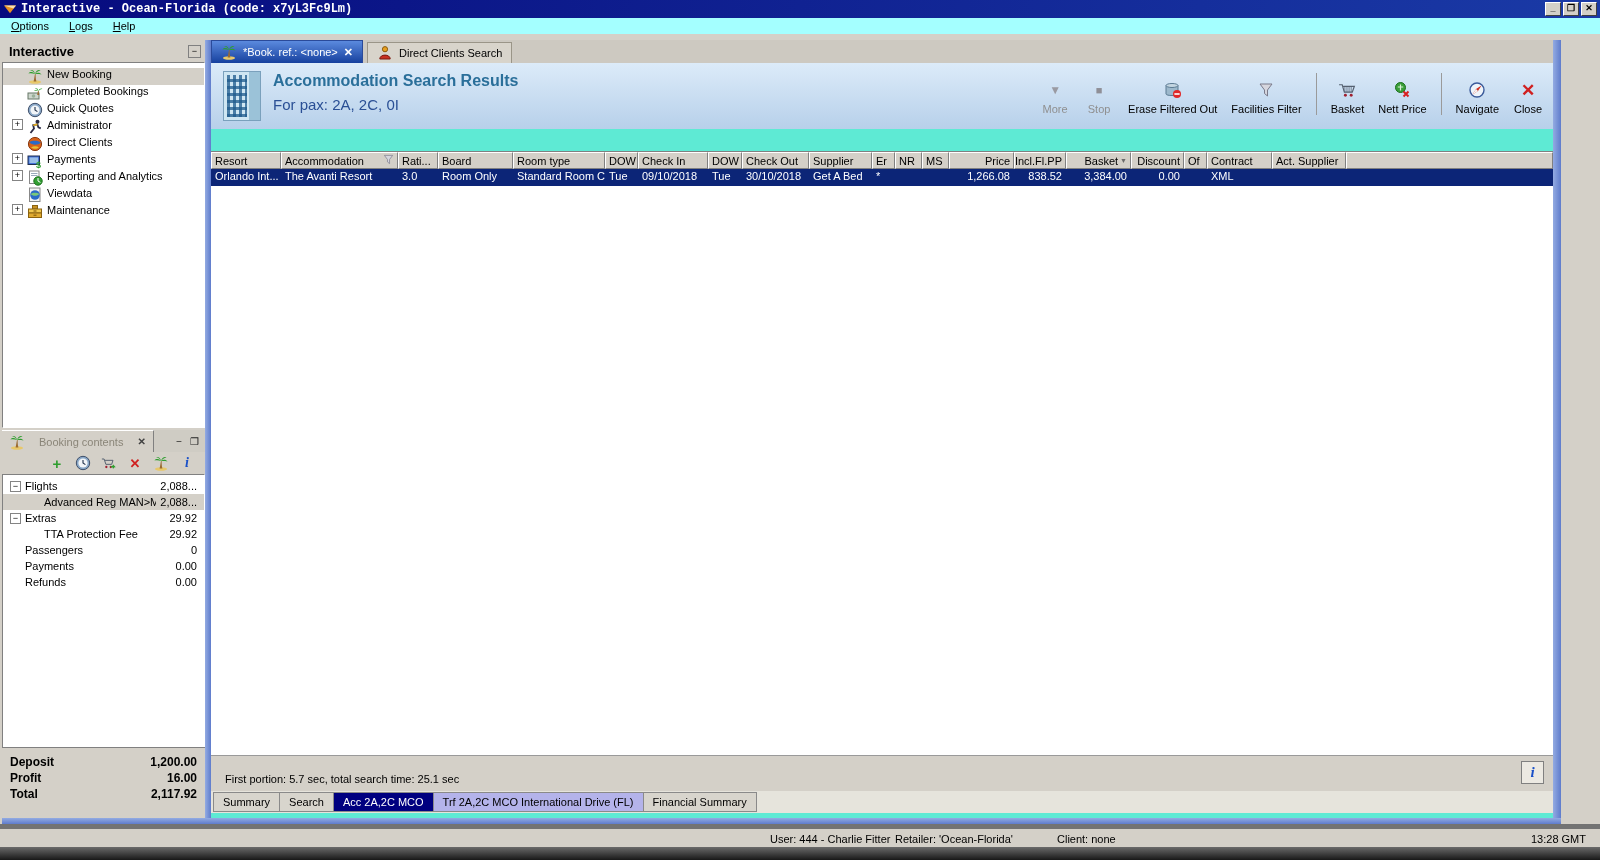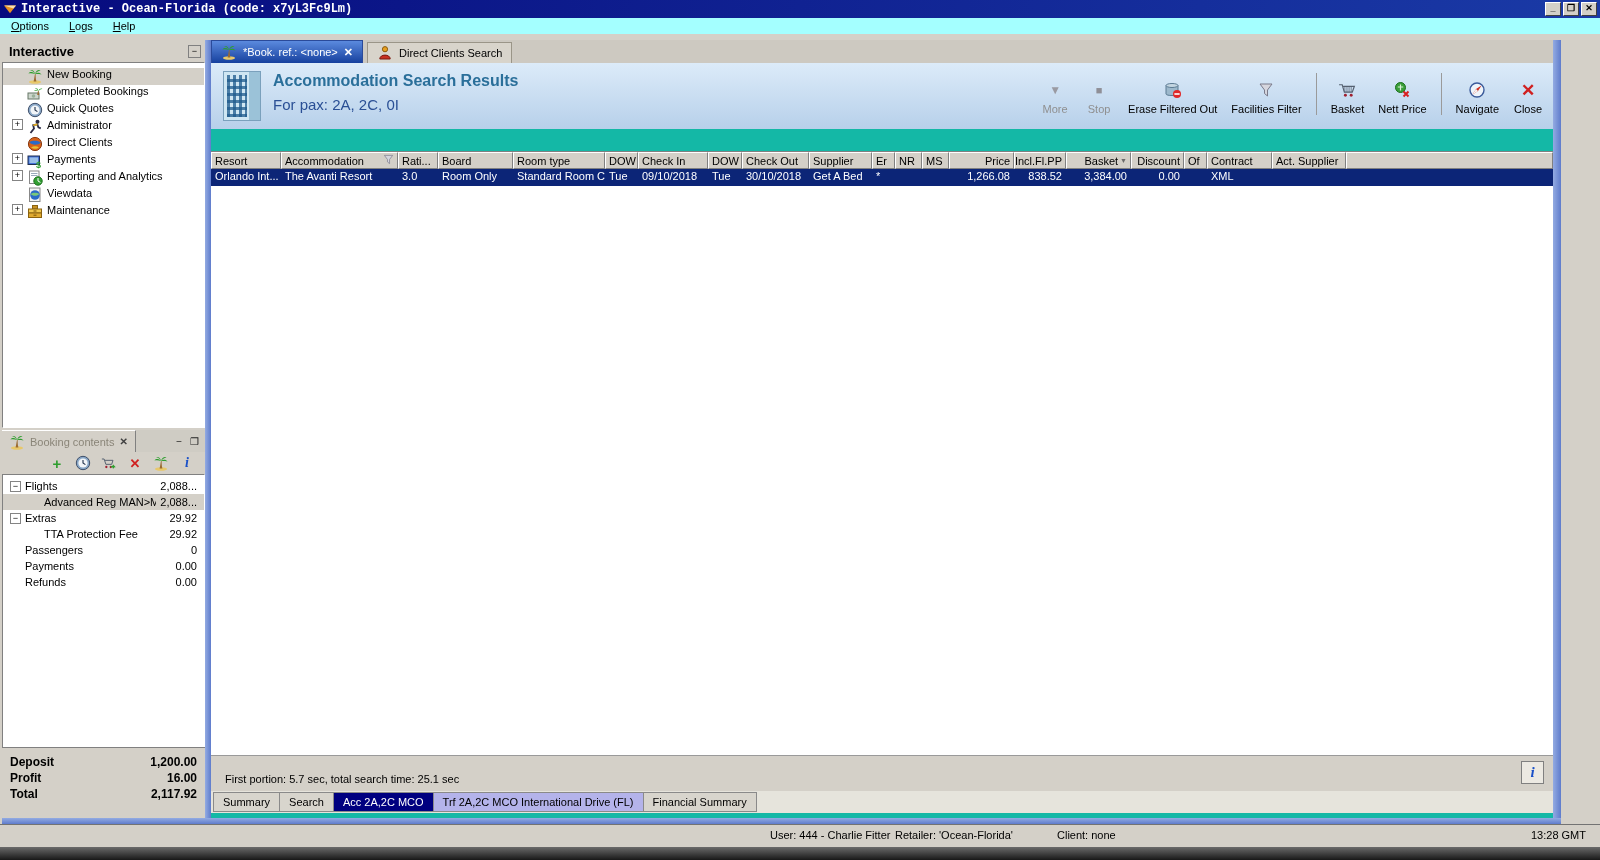--- a/index.html
+++ b/index.html
@@ -42,21 +42,21 @@
   .tree-item.sel { background:#d4d0c8; }
   .expander { width:11px; height:11px; border:1px solid #848484; background:#fff;
     font-size:9px; line-height:9px; text-align:center; flex:0 0 11px; }
   .exp-space { flex:0 0 11px; height:11px; }
   .i15 { width:16px; height:16px; flex:0 0 16px; }
   .i15 svg { width:16px; height:16px; display:block; }
 
   
   #booking-panel { position:absolute; left:0; top:390px; width:203px; height:388px; }
   #booking-hdr { height:22px; display:flex; align-items:center; background:#cfccc4; }
-  #booking-tab { display:flex; align-items:center; gap:5px; height:22px; padding:0 7px;
+  #booking-tab { display:flex; align-items:center; gap:14px; height:22px; padding:0 7px;
     background:#d4d0c8; border-right:1px solid #808080; border-top:1px solid #fff; }
   #booking-tab .btitle { color:#8a8578; }
   #booking-tab .tab-x { font-weight:bold; color:#404040; font-size:10px; }
   #booking-hdr .flat-glyphs { margin-left:auto; display:flex; gap:8px; padding-right:6px; color:#222;
     font-size:10px; }
   #booking-toolbar { height:22px; display:flex; align-items:center; justify-content:flex-end;
     gap:10px; padding-right:10px; background:#d4d0c8; }
   .bt-icon { width:16px; height:16px; display:flex; align-items:center; justify-content:center; }
   .glyph-plus { color:#2f9e2f; font-weight:bold; font-size:15px; }
   .glyph-x { color:#d02020; font-weight:bold; font-size:13px; }
@@ -77,21 +77,21 @@
 
   
   #splitter { left:205px; top:40px; width:6px; height:784px;
     background:linear-gradient(90deg,#93abe2,#5f7ccc); }
   #right-strip { left:1553px; top:40px; width:8px; height:784px;
     background:linear-gradient(90deg,#93abe2,#5f7ccc); }
   #bottom-blue { left:2px; top:818px; width:1559px; height:6px;
     background:linear-gradient(180deg,#93abe2,#5f7ccc); }
 
   
-  #main { left:211px; top:40px; width:1342px; height:778px; background:#14b8a6; }
+  #main { left:211px; top:40px; width:1342px; height:778px; background:#5eead4; }
 
   #tabstrip { position:absolute; left:0; top:0; width:1342px; height:23px; background:#cdc9c1;
     display:flex; align-items:flex-end; }
   .top-tab { height:23px; display:flex; align-items:center; gap:6px; padding:0 9px; }
   .top-tab.active { background:linear-gradient(180deg,#5b8ade,#16409e); color:#fff;
     border:1px solid #2a4a9a; border-bottom:none; }
   .top-tab.inactive { background:#d8d4cb; border:1px solid #9a9588; border-bottom:none;
     height:21px; margin-left:4px; }
   .top-tab .tab-x { font-weight:bold; font-size:11px; }
 
@@ -147,21 +147,21 @@
   #bottom-tabs { position:absolute; left:0; top:751px; width:1342px; height:22px;
     background:#e6e4dc; display:flex; align-items:flex-start; padding-left:2px; }
   .btab { height:20px; margin-top:1px; display:flex; align-items:center; padding:0 9px;
     background:#d8d5cd; border:1px solid #8a8a8a; border-left-width:0; white-space:nowrap; }
   .btab:first-child { border-left-width:1px; }
   .btab.active { background:#000080; color:#fff; }
   .btab.lavender { background:#b4b3ea; }
 
   
   #statusbar { left:0; top:824px; width:1600px; height:15px; background:#d4d0c8;
-    border-top:1px solid #737373; }
+    border-top:5px solid #737373; }
   #statusbar span { position:absolute; top:4px; white-space:nowrap; }
   #sb-user { left:770px; } #sb-retailer { left:895px; } #sb-client { left:1057px; }
   #sb-time { right:14px; }
   #dark-strip { left:0; top:847px; width:1600px; height:13px;
     background:linear-gradient(180deg,#6a6a6a,#181818); }
 </style>
 </head>
 <body>
 
 <svg width="0" height="0" style="position:absolute">

